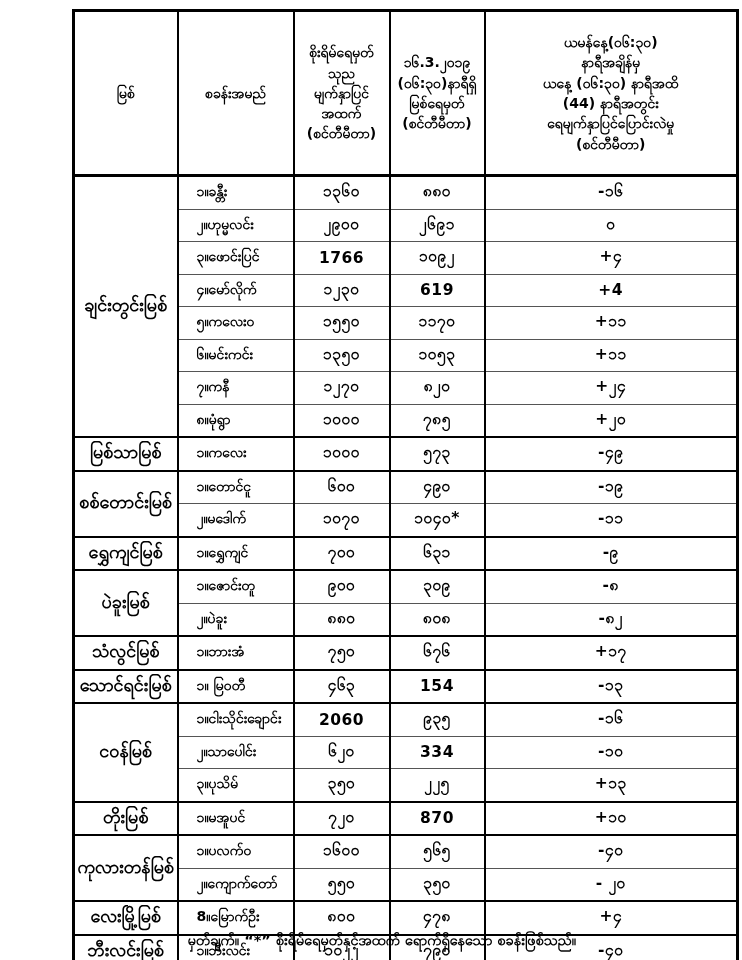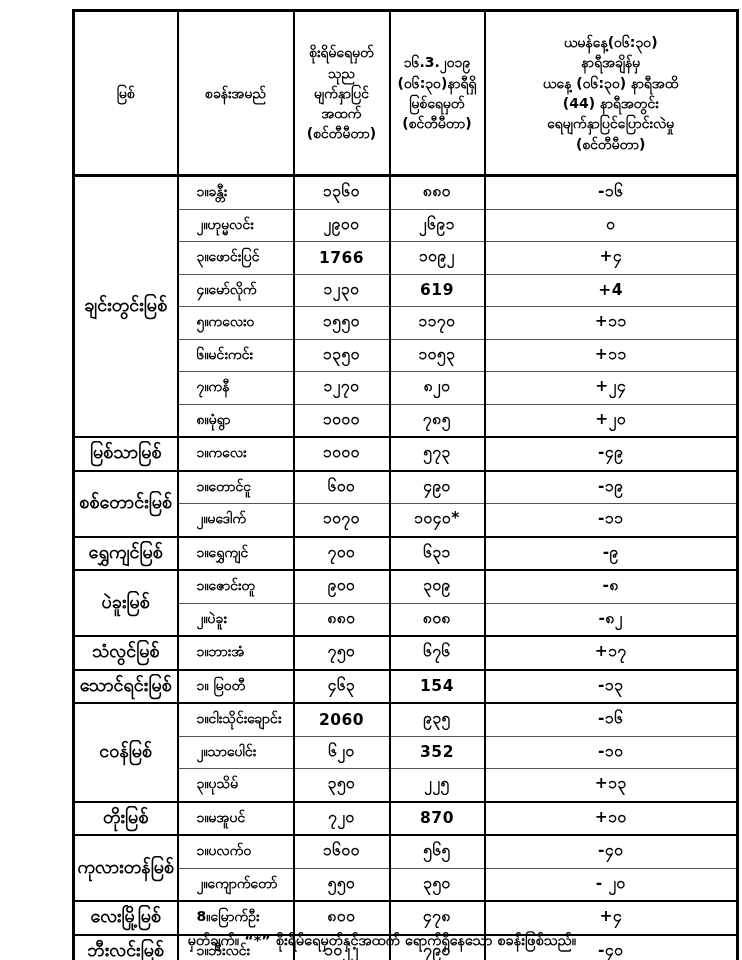--- a/index.html
+++ b/index.html
@@ -190,21 +190,21 @@
       <tr class="group-start">
         <td rowspan="3" class="river-cell">ငဝန်မြစ်</td>
         <td class="station-cell">၁။ငါးသိုင်းချောင်း</td>
         <td class="num-cell">2060</td>
         <td class="num-cell">၉၃၅</td>
         <td class="num-cell">-၁၆</td>
       </tr>
       <tr>
         <td class="station-cell">၂။သာပေါင်း</td>
         <td class="num-cell">၆၂၀</td>
-        <td class="num-cell">352</td>
+        <td class="num-cell">334</td>
         <td class="num-cell">-၁၀</td>
       </tr>
       <tr>
         <td class="station-cell">၃။ပုသိမ်</td>
         <td class="num-cell">၃၅၀</td>
         <td class="num-cell">၂၂၅</td>
         <td class="num-cell">+၁၃</td>
       </tr>
       <tr class="group-start">
         <td rowspan="1" class="river-cell">တိုးမြစ်</td>

